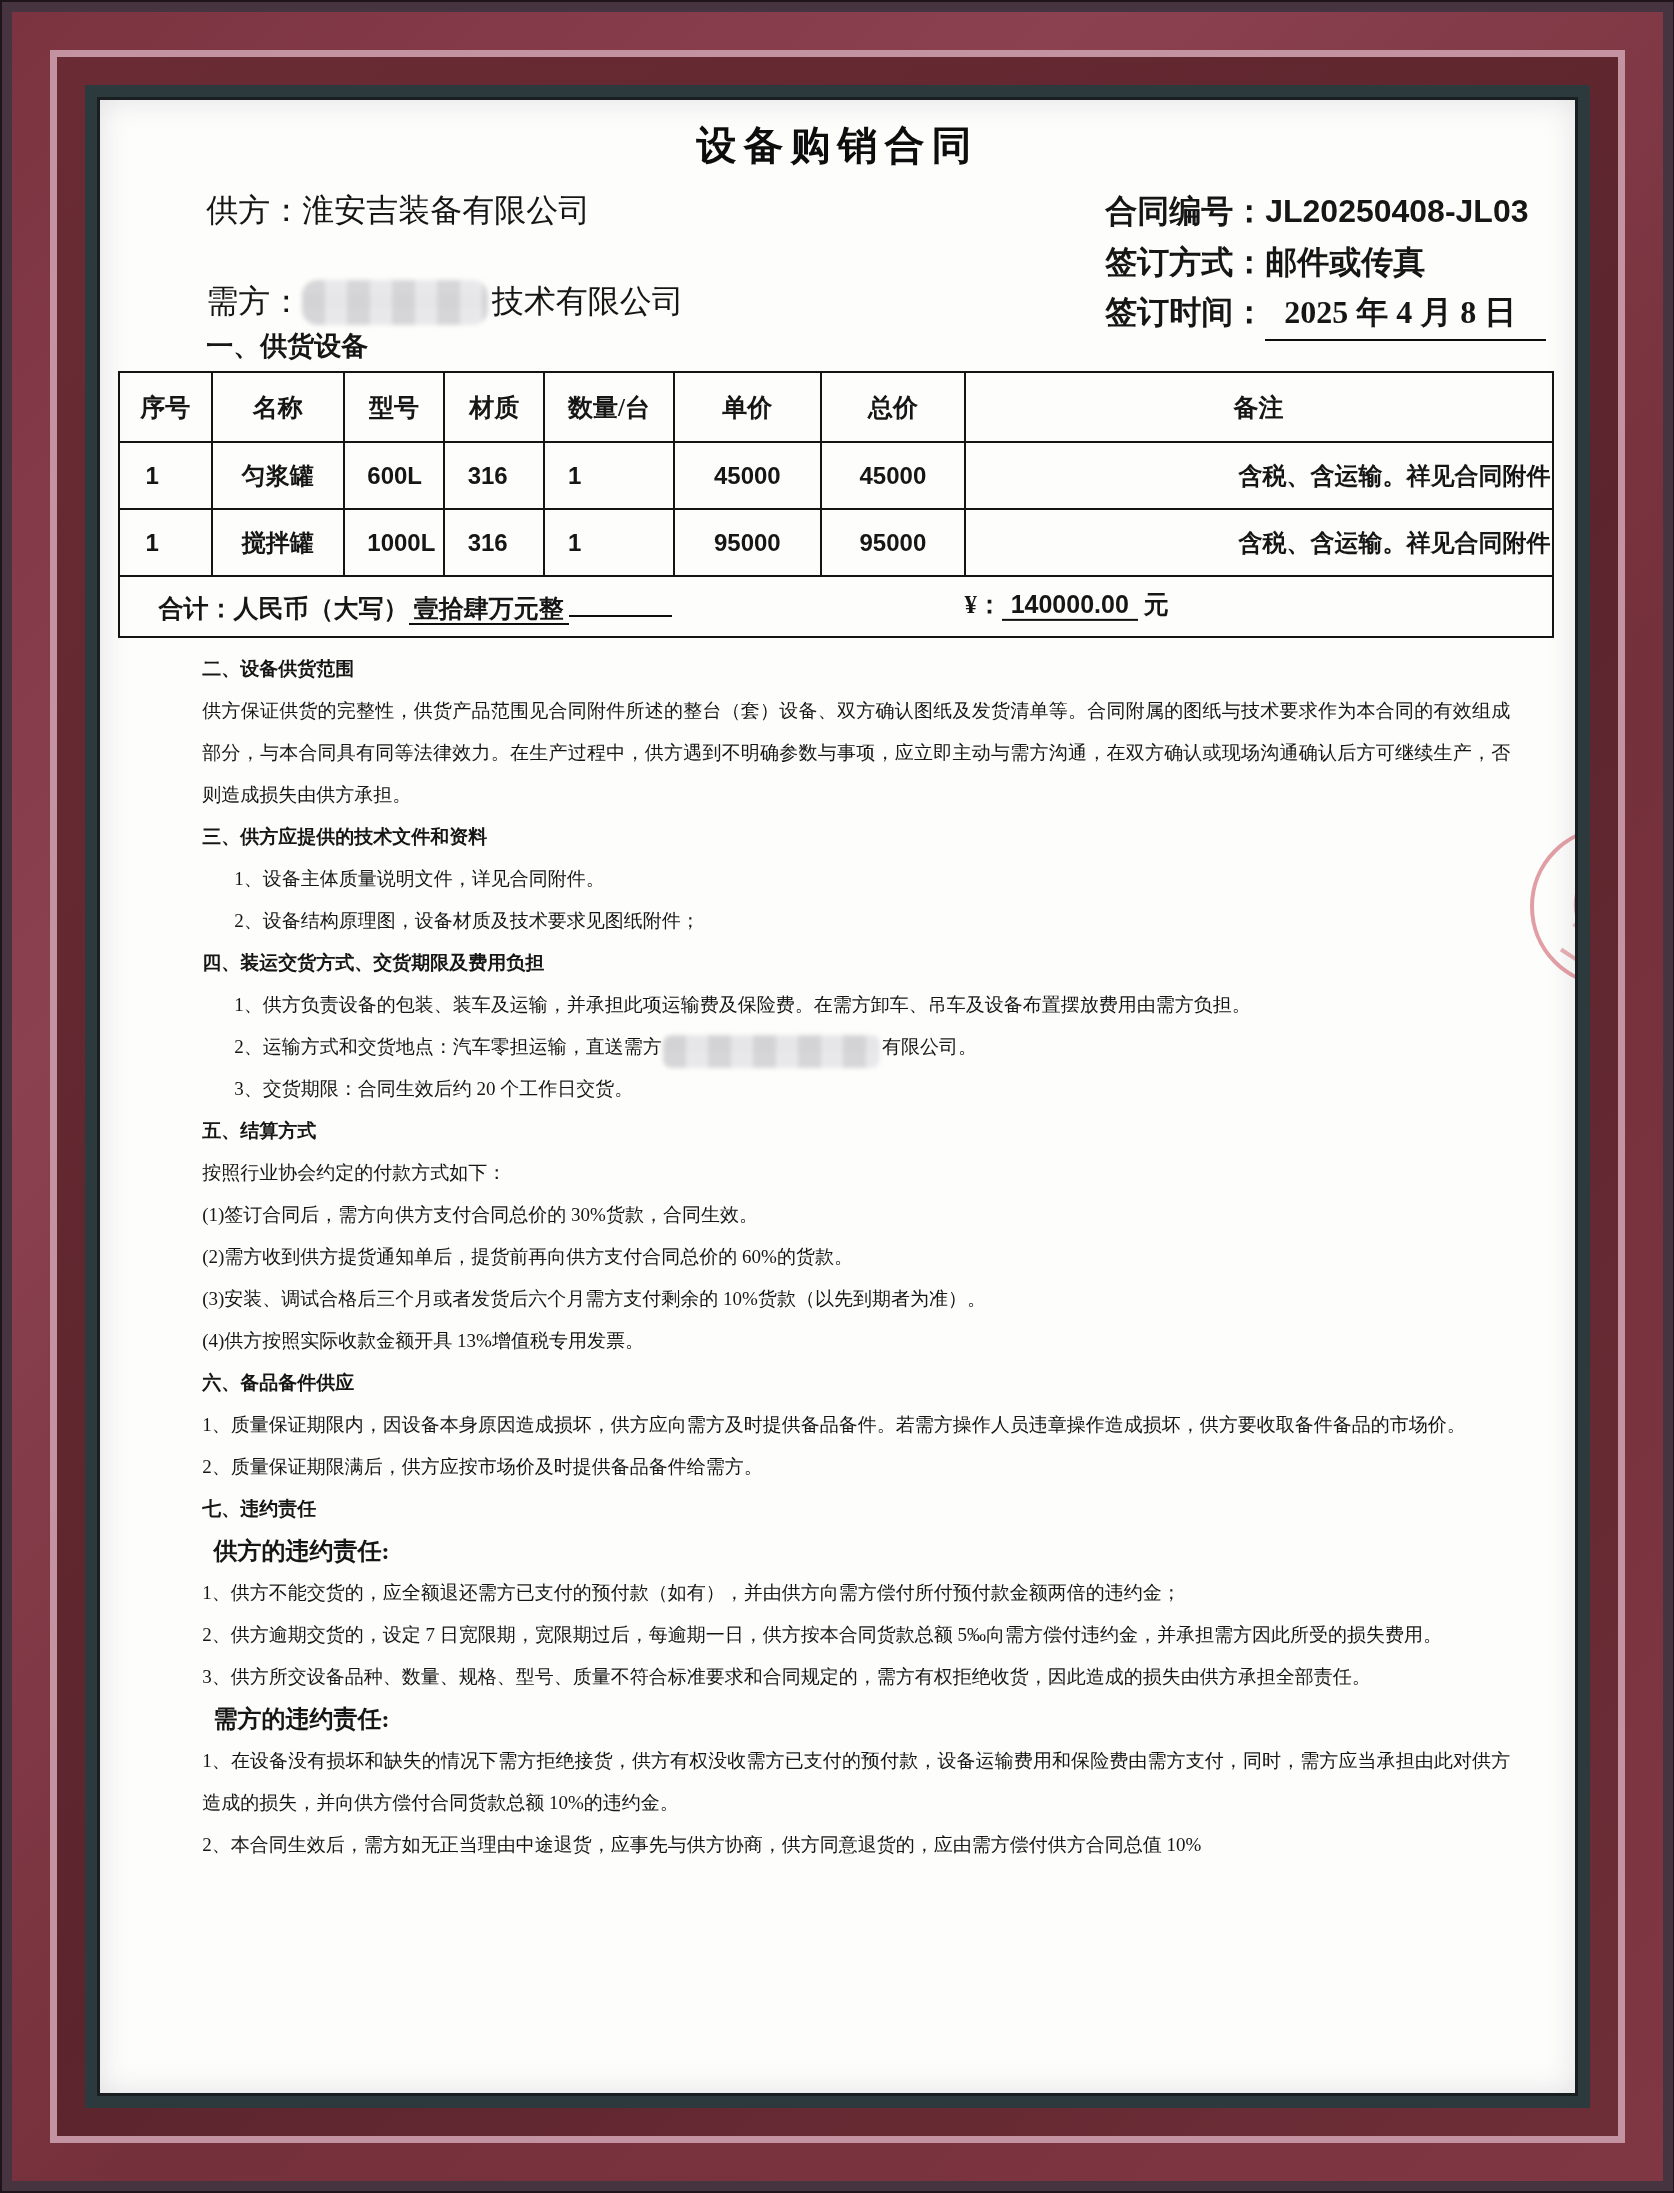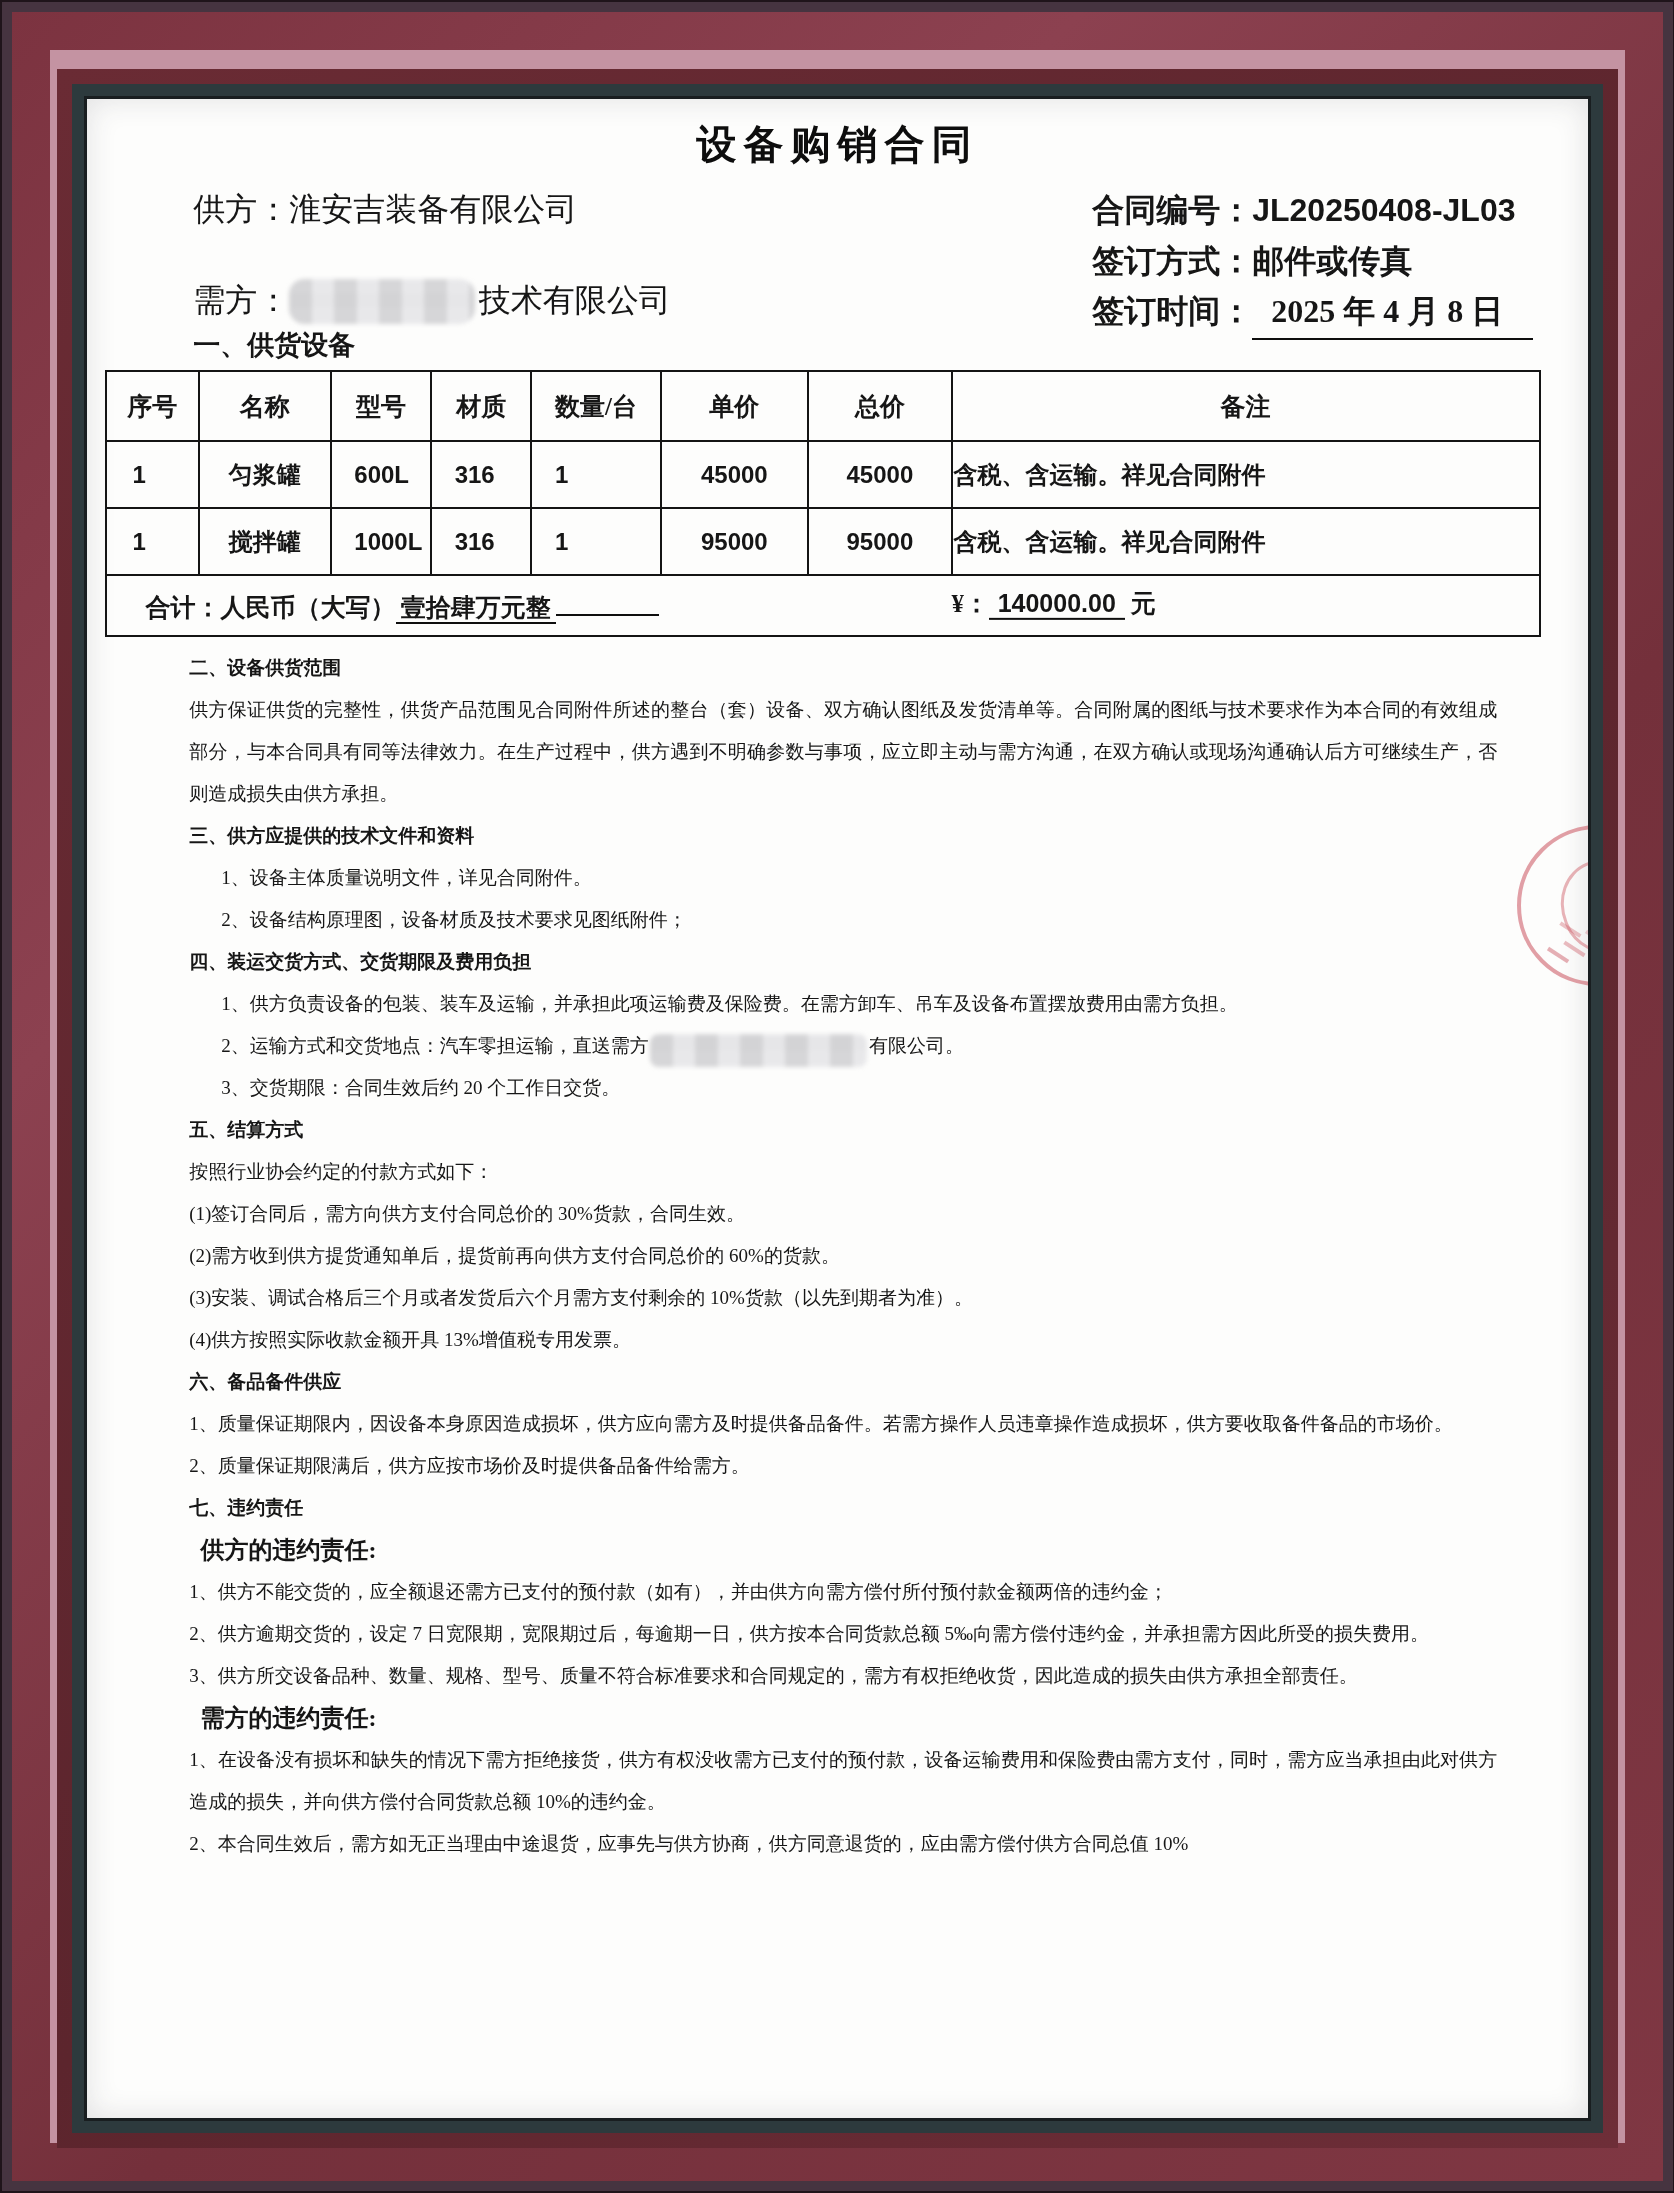--- a/index.html
+++ b/index.html
@@ -3,21 +3,21 @@
 <meta charset="utf-8">
 <style>
   html,body{margin:0;padding:0;background:#2b2026;}
   .stage{position:relative;width:1675px;height:2193px;overflow:hidden;
          font-family:"Liberation Serif","DejaVu Serif",serif;color:#161616;}
   
   .f1{position:absolute;inset:0;background:#463440;border:2.6px solid #1f141a;box-sizing:border-box;padding:9.6px;}
   .f2{height:100%;background:linear-gradient(135deg,#7c3340,#8c4150 28%,#74303b 60%,#7f3743);
       box-sizing:border-box;padding:38px;}
   .f3{height:100%;background:#c493a2;box-sizing:border-box;padding:7.8px;}
-  .f4{height:100%;background:linear-gradient(135deg,#6a2b34,#5c252d 55%,#6e2e38);box-sizing:border-box;padding:15px;margin-top:12px;}
+  .f4{height:100%;background:linear-gradient(135deg,#6a2b34,#5c252d 55%,#6e2e38);box-sizing:border-box;padding:28px;}
   .f5{height:100%;background:#2d3a3d;box-sizing:border-box;padding:11.3px;}
   .f6{height:100%;background:#191e20;box-sizing:border-box;padding:3.5px;}
   
   .paper{position:relative;height:100%;background:#fdfdfc;overflow:hidden;
          box-shadow:inset 0 0 29.5px rgba(50,50,65,.14);}
   .abs{position:absolute;}
   .title{top:17.4px;left:0;width:100%;text-align:center;margin:0;
          font-family:"Liberation Sans","DejaVu Sans",sans-serif;
          font-size:40px;font-weight:900;letter-spacing:7px;color:#0d0d0d;}
   .hline{font-size:32px;white-space:nowrap;}
@@ -41,21 +41,21 @@
   
   .tbl-wrap{left:17.4px;top:271px;width:1436px;border-radius:9px;}
   table{width:100%;border-collapse:collapse;table-layout:fixed;}
   table,th,td{border:2.2px solid #141414;}
   th{height:66px;font-size:25px;font-weight:700;text-align:center;}
   td{height:63px;font-size:24px;font-family:"Liberation Sans","DejaVu Sans",sans-serif;font-weight:700;}
   td.c0{padding-left:26px;}
   td.c1{text-align:center;font-family:"Liberation Serif","DejaVu Serif",serif;}
   td.c2,td.c3,td.c4{padding-left:22.6px;}
   td.c5,td.c6{text-align:center;}
-  td.c7{text-align:left;font-family:Liberation Serif, serif;}
+  td.c7{text-align:right;font-family:Liberation Serif, serif;}
   .trow td{height:57px;border:2.2px solid #141414;}
   .total-cell{font-family:"Liberation Serif","DejaVu Serif",serif;font-size:25px;font-weight:700;
               position:relative;padding-left:39px;}
   .u-cn{border-bottom:2.6px solid #0e0e0e;padding:0 5.2px 1.7px 5.2px;}
   .u-tail{display:inline-block;width:103px;border-bottom:2.6px solid #0e0e0e;height:26px;}
   .total-right{position:absolute;left:59%;top:50%;transform:translateY(-58%);}
   .u-amt{border-bottom:2.6px solid #0e0e0e;padding:0 8.7px 1.7px 8.7px;}
   
   .content{left:102px;top:548px;width:1308px;}
   .blk{font-size:19px;line-height:42px;text-align:justify;margin:0;}

